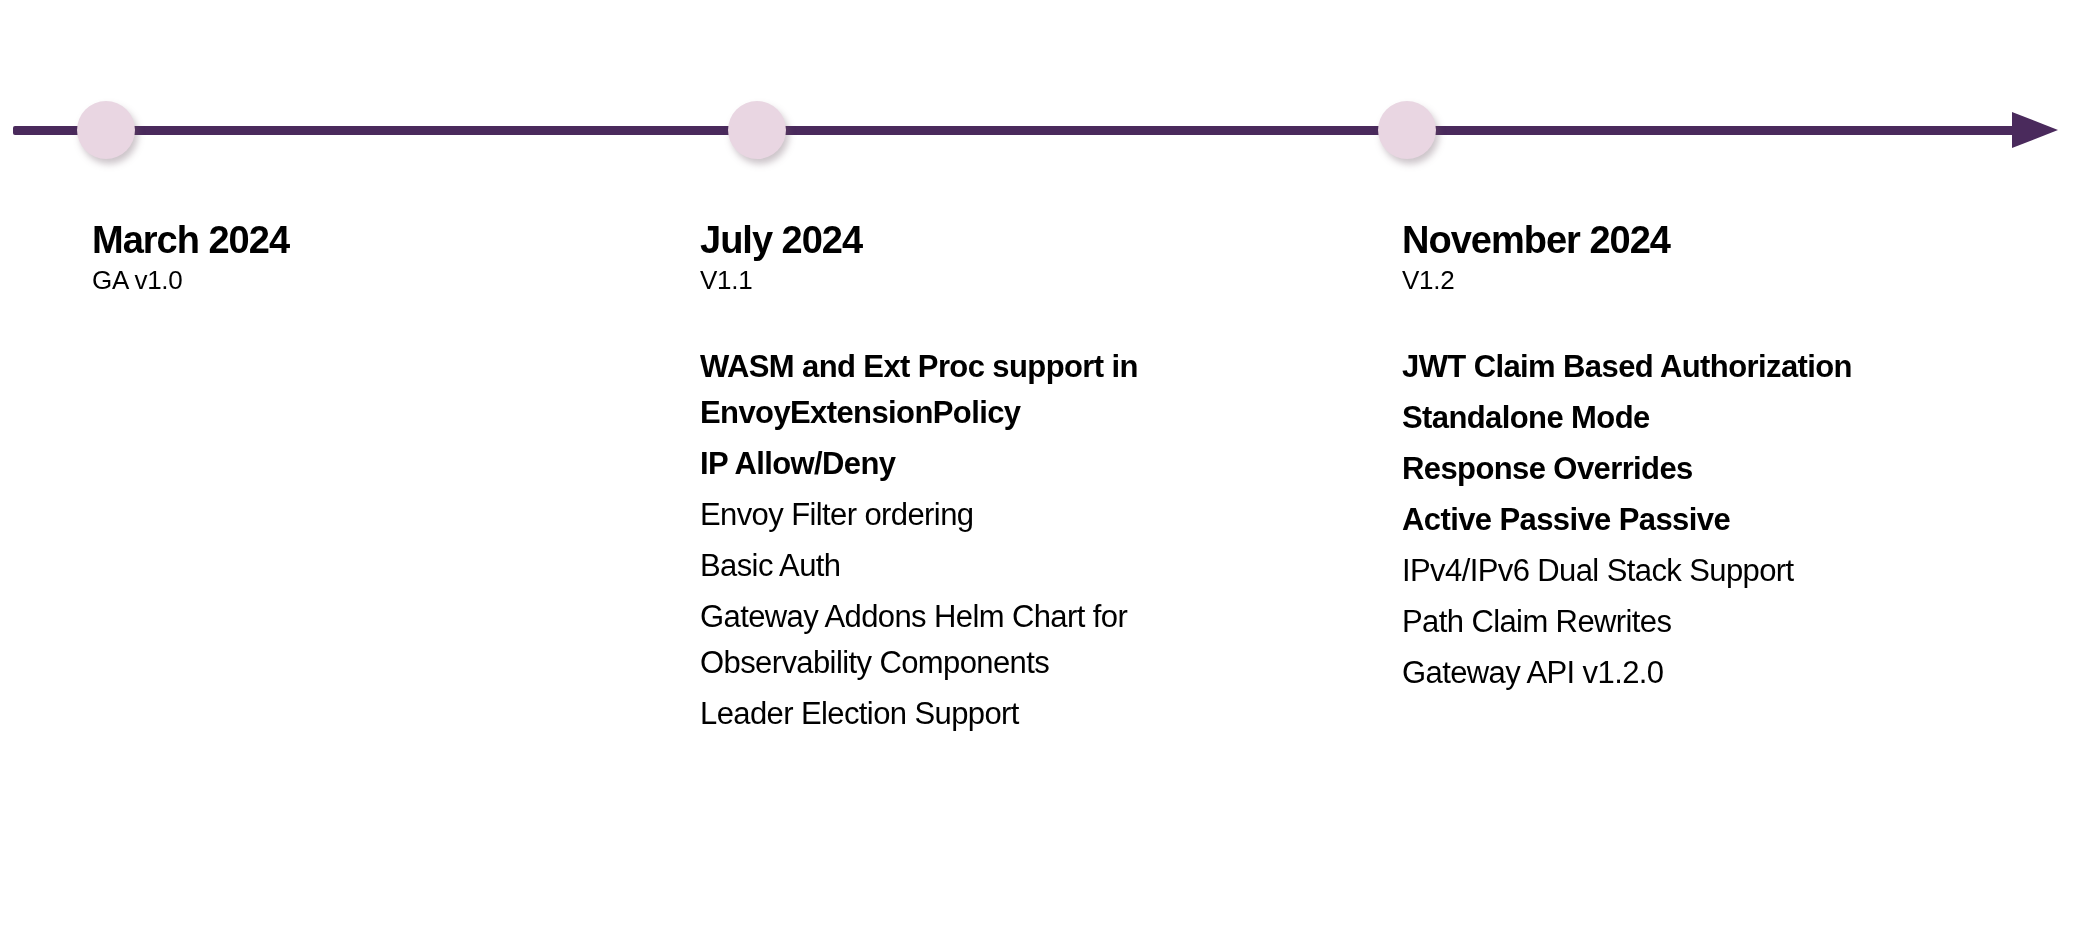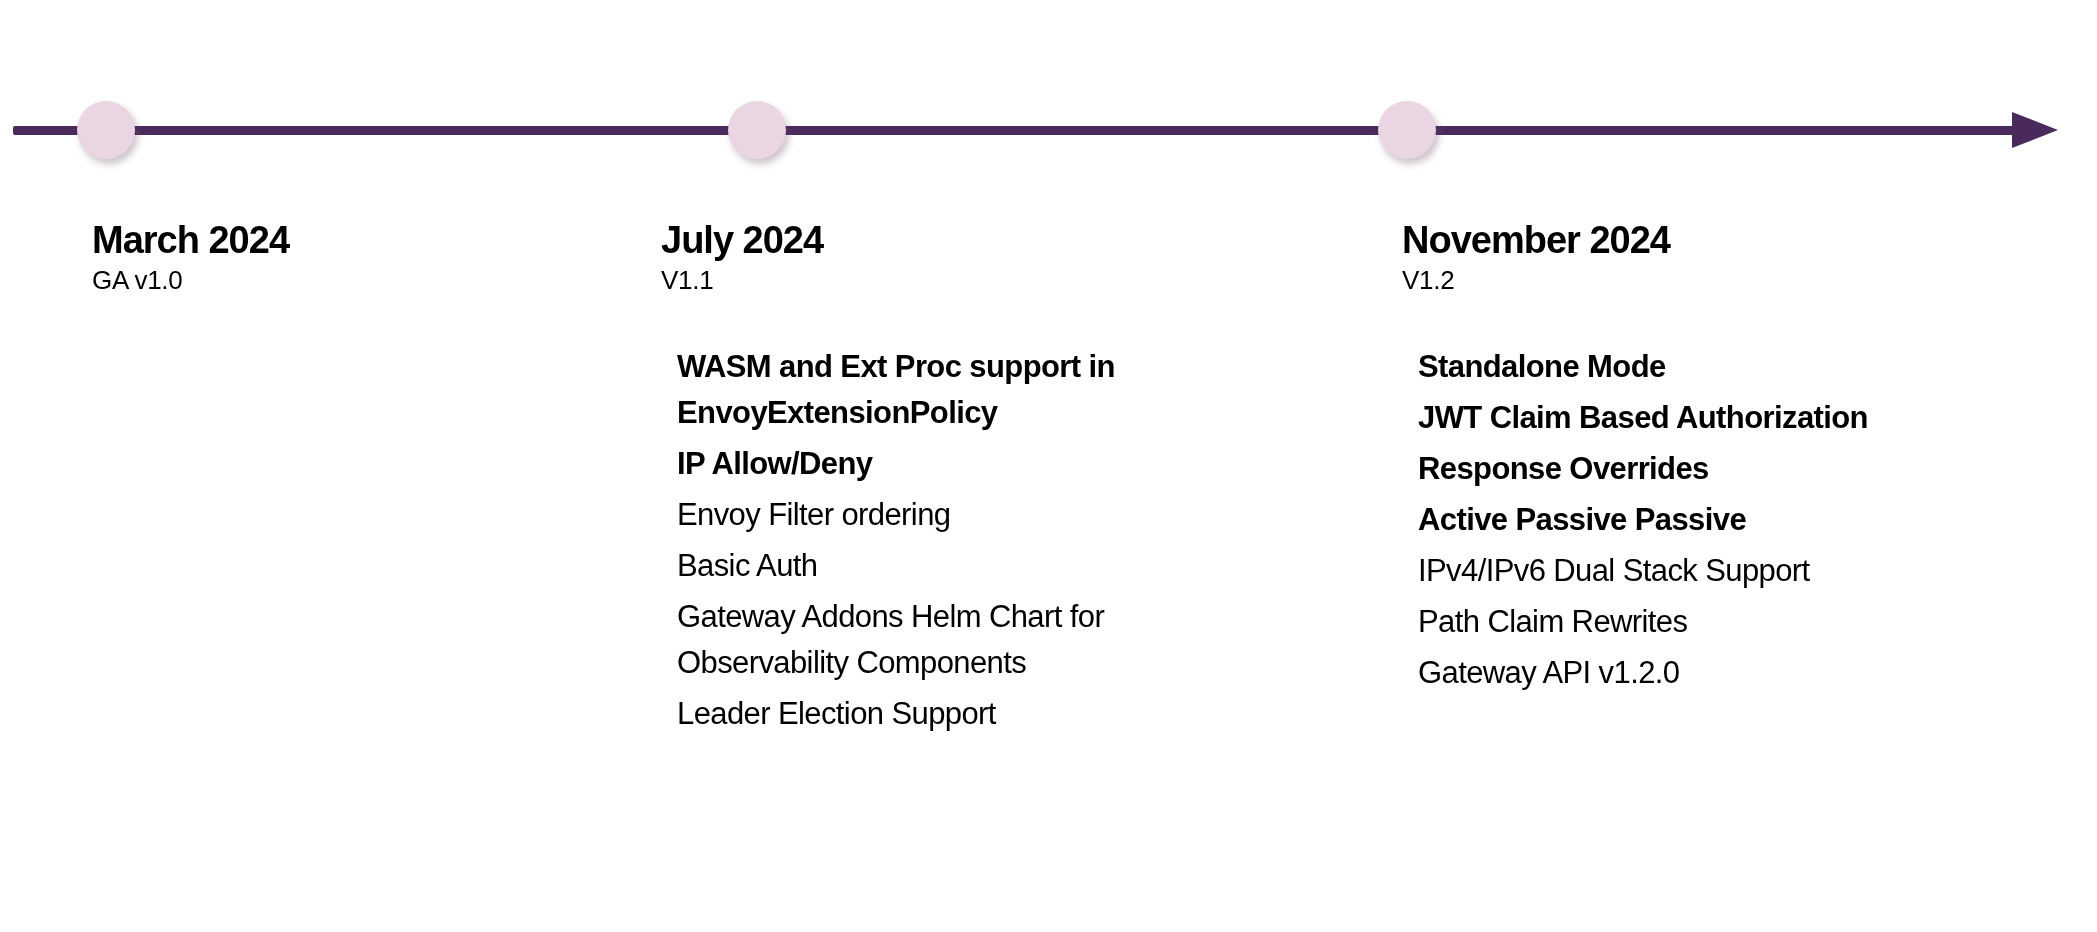--- a/index.html
+++ b/index.html
@@ -48,41 +48,41 @@
   .dot-3 { left: 1378px; }
 
   
   .col {
     position: absolute;
     top: 219px;
     width: 620px;
     color: #000000;
   }
   .col-1 { left: 92px; }
-  .col-2 { left: 661px; }
+  .col-2 { left: 700px; }
   .col-3 { left: 1402px; }
 
   .date {
     margin: 0;
     font-size: 38px;
     font-weight: bold;
     line-height: 42px;
     letter-spacing: -1px;
     color: #000000;
   }
   .version {
     margin: 3px 0 16px 0;
     font-size: 26px;
     line-height: 32px;
     letter-spacing: -0.3px;
     color: #000000;
   }
   .features { margin-top: 48px; }
   .feature {
-    margin: 0 0 5px 16px;
+    margin: 0 0 5px 0;
     font-size: 31px;
     line-height: 46px;
     letter-spacing: -0.6px;
     font-weight: normal;
     color: #000000;
   }
   .feature.bold { font-weight: bold; }
 </style>
 </head>
 <body>
@@ -107,22 +107,22 @@
         <p class="feature">Basic Auth</p>
         <p class="feature">Gateway Addons Helm Chart for<br>Observability Components</p>
         <p class="feature">Leader Election Support</p>
       </div>
   </div>
 <div class="tl-dot dot-3"></div>
   <div class="col col-3">
     <h2 class="date">November 2024</h2>
     <div class="version">V1.2</div>
     <div class="features">
+        <p class="feature bold">JWT Claim Based Authorization</p>
         <p class="feature bold">Standalone Mode</p>
-        <p class="feature bold">JWT Claim Based Authorization</p>
         <p class="feature bold">Response Overrides</p>
         <p class="feature bold">Active Passive Passive</p>
         <p class="feature">IPv4/IPv6 Dual Stack Support</p>
         <p class="feature">Path Claim Rewrites</p>
         <p class="feature">Gateway API v1.2.0</p>
       </div>
   </div>
 </div>
 
 </body></html>

